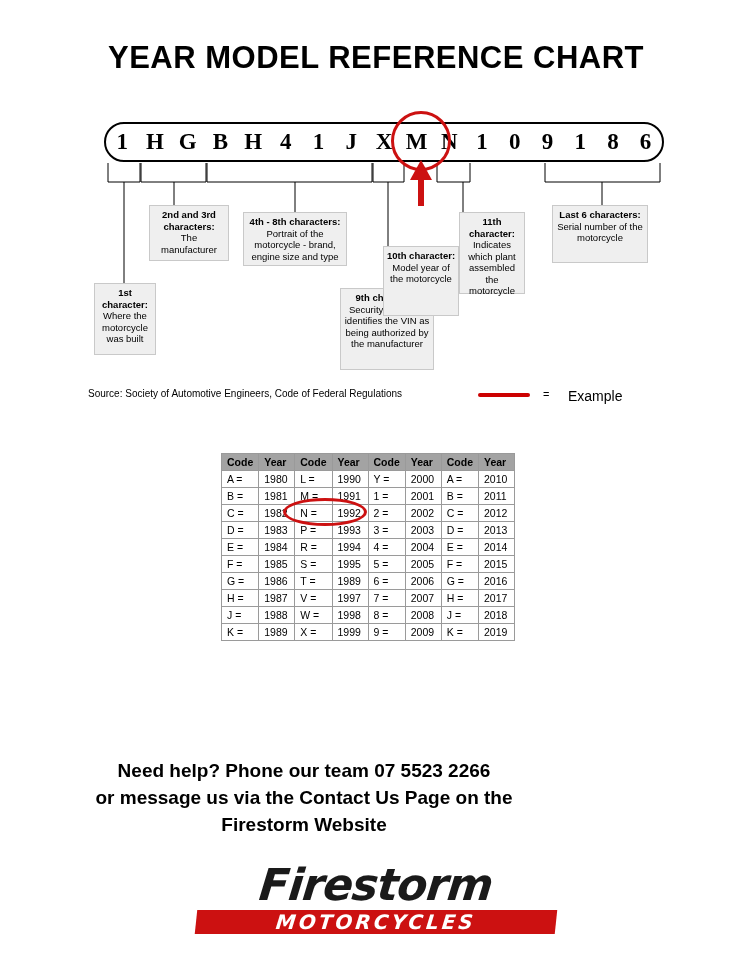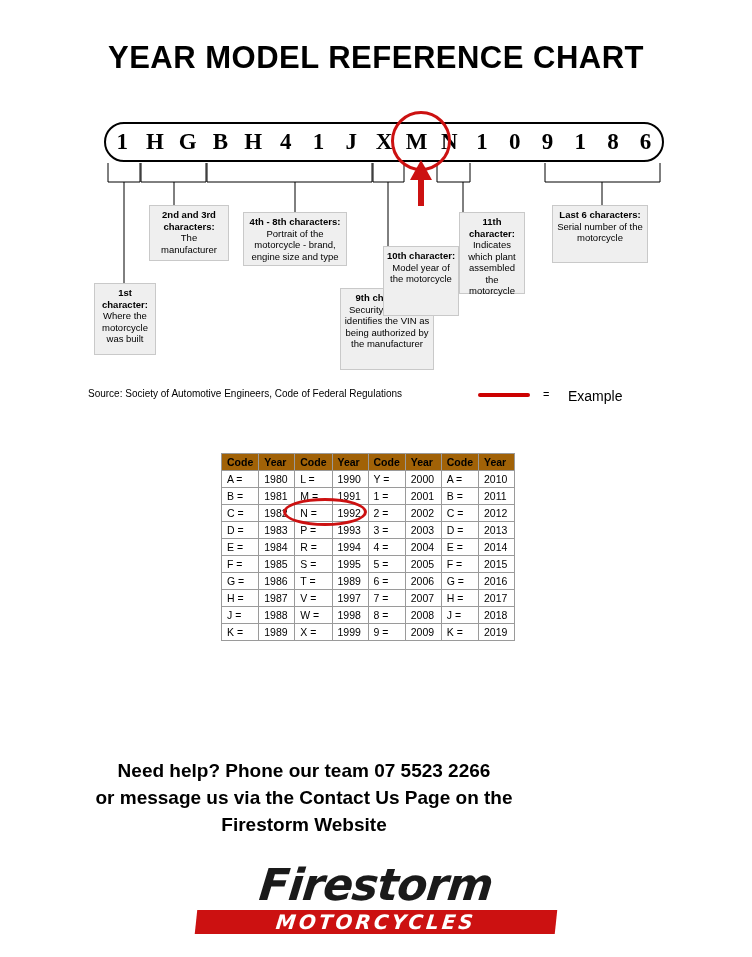--- a/index.html
+++ b/index.html
@@ -114,21 +114,21 @@
   #code-table th, #code-table td {
     border: 1px solid #9a9a9a;
     padding: 2px 5px;
     height: 17px;
     box-sizing: border-box;
     text-align: left;
     white-space: nowrap;
   }
   #code-table th {
     font-weight: bold;
-    background: #a16207;
+    background: #a3a3a3;
     text-align: left;
   }
   #code-table td.code { width: 33px; }
   #code-table td.year { width: 36px; }
 
   
   #table-circle {
     position: absolute;
     top: 498px;
     left: 283px;

